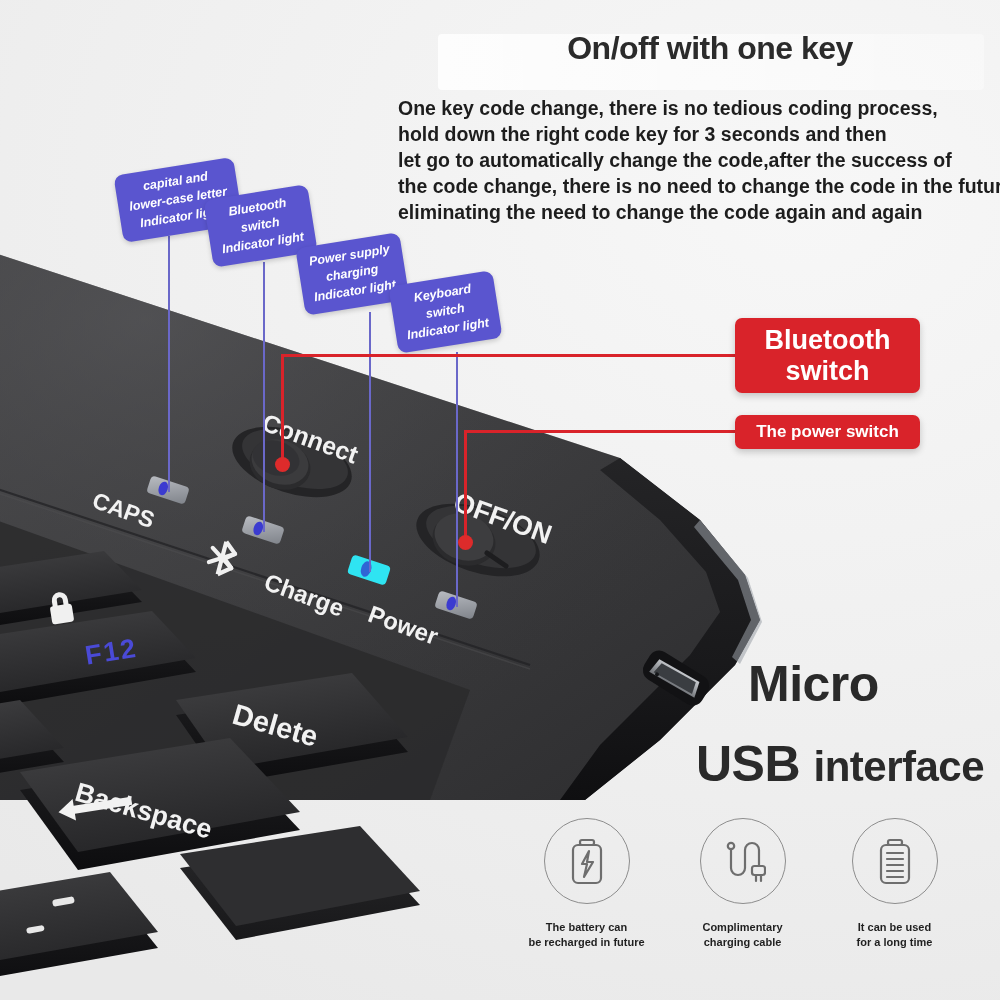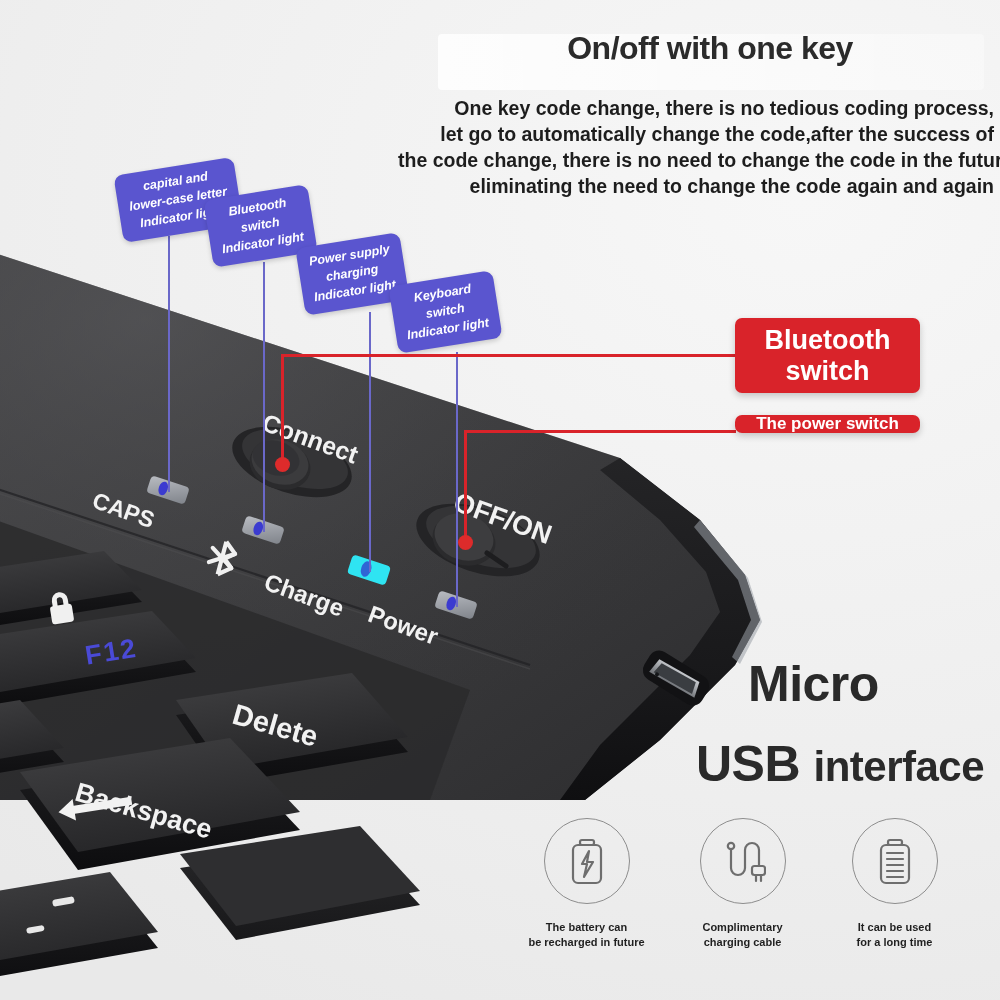--- a/index.html
+++ b/index.html
@@ -21,21 +21,21 @@
     font-size:32px; font-weight:bold; letter-spacing:-0.5px;
     color:#2b2b2b; line-height:1.05;
   }
   .title-hl{
     position:absolute;left:438px;top:34px;width:546px;height:56px;
     background:linear-gradient(90deg,rgba(255,255,255,.85),rgba(255,255,255,.35));
     border-radius:4px;
   }
   .subtitle{
     position:absolute; left:398px; top:96px; width:596px;
-    text-align:right;
+    text-align:left;
     font-size:19.5px; font-weight:600; color:#1d1d1d; line-height:1.33;
   }
   .subtitle div{white-space:nowrap;}
   .kb-shape{position:absolute;left:0;top:0;}
 
   
   .blabel{
     position:absolute;
     background:#5a55cf;
     color:#fff;
@@ -251,20 +251,21 @@
   <div class="ktxt" style="left:374px;top:600px;font-size:24px;transform:rotate(20deg);transform-origin:left top;">Power</div>
   <div class="ktxt" style="left:83px;top:641px;font-size:27px;color:#4a4ad6;transform:rotate(-9deg);transform-origin:left top;letter-spacing:2px;">F12</div>
   <div class="ktxt" style="left:238px;top:698px;font-size:29px;transform:rotate(16deg);transform-origin:left top;">Delete</div>
   <div class="ktxt" style="left:80px;top:777px;font-size:27px;transform:rotate(16deg);transform-origin:left top;">Backspace</div>
 
   <div class="title-hl"></div>
   <div class="title">On/off with one key</div>
 
   <div class="subtitle">
     <div>One key code change, there is no tedious coding process,</div>
+    <div>hold down the right code key for 3 seconds and then</div>
     <div>let go to automatically change the code,after the success of</div>
     <div>the code change, there is no need to change the code in the future,</div>
     <div>eliminating the need to change the code again and again</div>
   </div>
 
   <div class="bl-line" style="left:168px;top:236px;height:256px;"></div>
   <div class="bl-line" style="left:263px;top:262px;height:270px;"></div>
   <div class="bl-line" style="left:369px;top:312px;height:260px;"></div>
   <div class="bl-line" style="left:456px;top:352px;height:255px;"></div>
 
@@ -298,21 +299,21 @@
 
   <div class="rline" style="left:464px;top:430px;width:272px;height:2.5px;"></div>
   <div class="rline" style="left:464px;top:430px;width:2.5px;height:112px;"></div>
   <div class="rdot" style="left:458px;top:535px;"></div>
 
   <div class="rbox big" style="left:735px;top:318px;width:185px;height:75px;flex-direction:column;">
     <span>Bluetooth</span>
     <span>switch</span>
   </div>
 
-  <div class="rbox small" style="left:735px;top:415px;width:185px;height:18px;">
+  <div class="rbox small" style="left:735px;top:415px;width:185px;height:34px;">
     <span>The power switch</span>
   </div>
 
   <div class="micro1">Micro</div>
   <div class="micro2">
     <span>USB</span><span>&nbsp;</span><span class="small">interface</span>
   </div>
 
   <div class="features">
 

